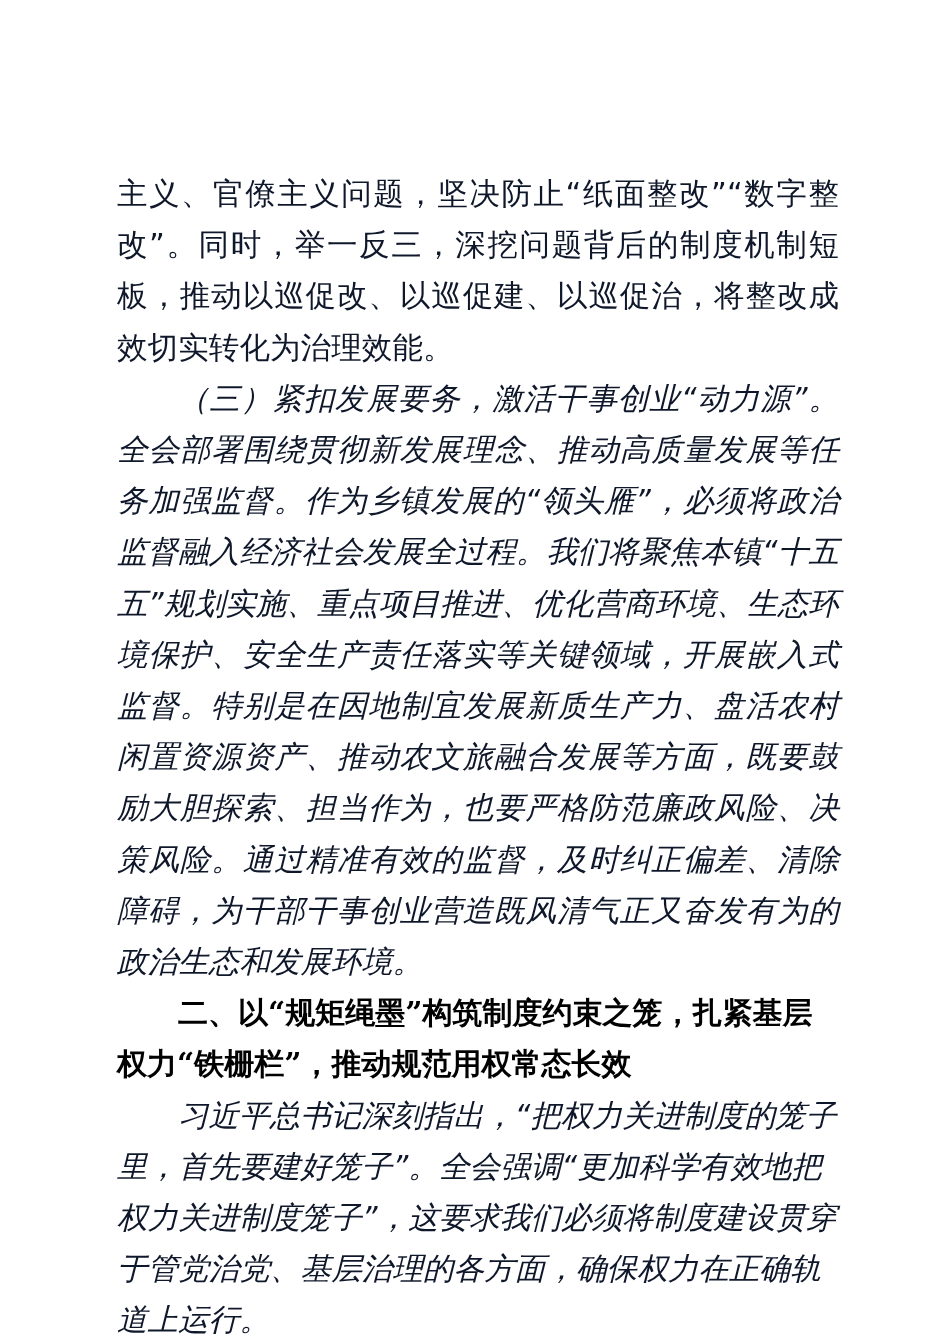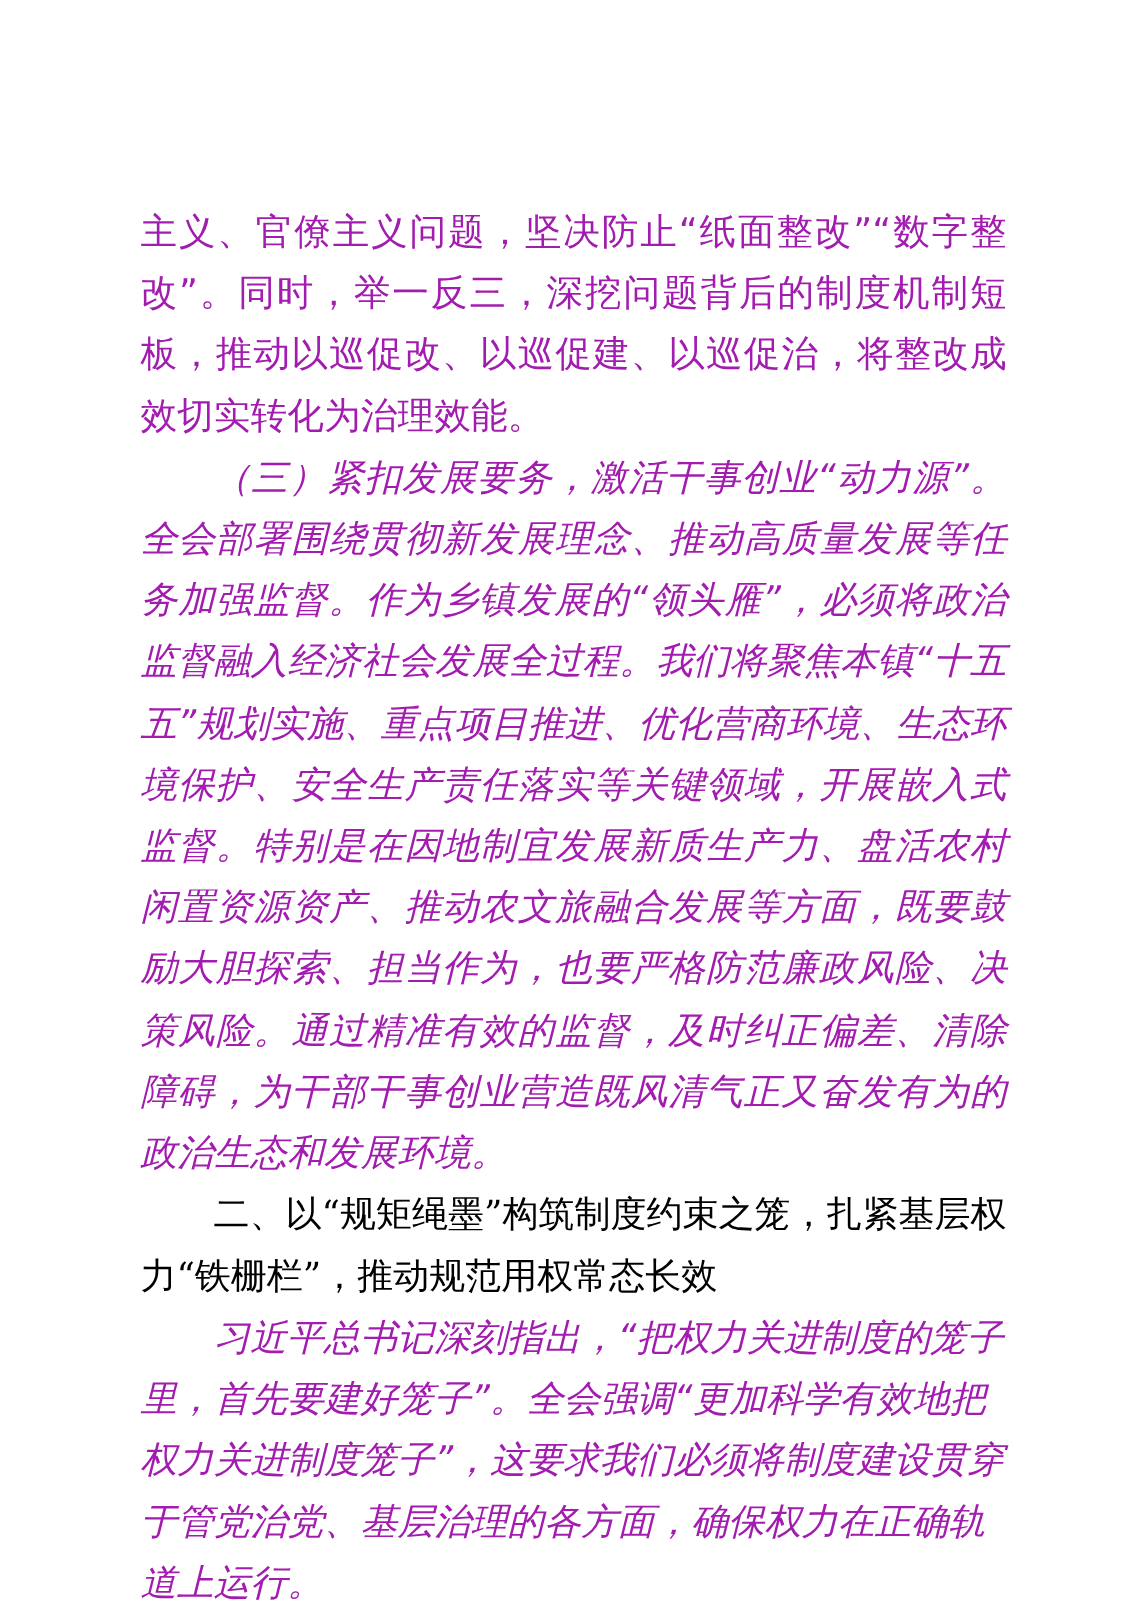--- a/index.html
+++ b/index.html
@@ -19,41 +19,41 @@
     position: absolute;
     left: 117px;
     top: 168px;
     width: 722px;
   }
   
   .para {
     font-family: "DejaVu Sans", "Liberation Sans", sans-serif;
     font-size: 30.5px;
     line-height: 51.2px;
-    color: #a21caf;
+    color: #0f172a;
     text-align: justify;
     text-justify: inter-ideograph;
     letter-spacing: 0.1px;
     margin: 0;
     font-weight: 400;
   }
   .para.indent {
     text-indent: 61px;
     font-style: italic;
   }
   
   .heading {
     font-family: "DejaVu Serif", "Liberation Serif", serif;
     font-size: 30px;
     line-height: 51.2px;
     color: #000000;
     text-align: justify;
     text-justify: inter-ideograph;
     margin: 0;
-    font-weight: 400;
+    font-weight: 700;
     text-indent: 61px;
   }
   .last-line-left {
     text-align: left;
   }
 </style>
 </head>
 <body>
 
 <div class="page">

